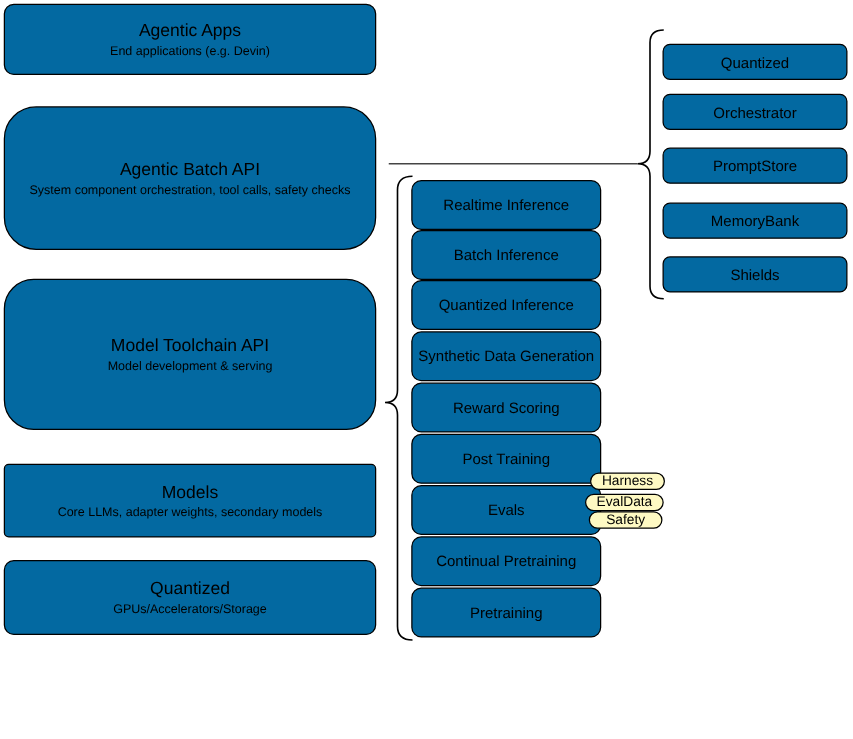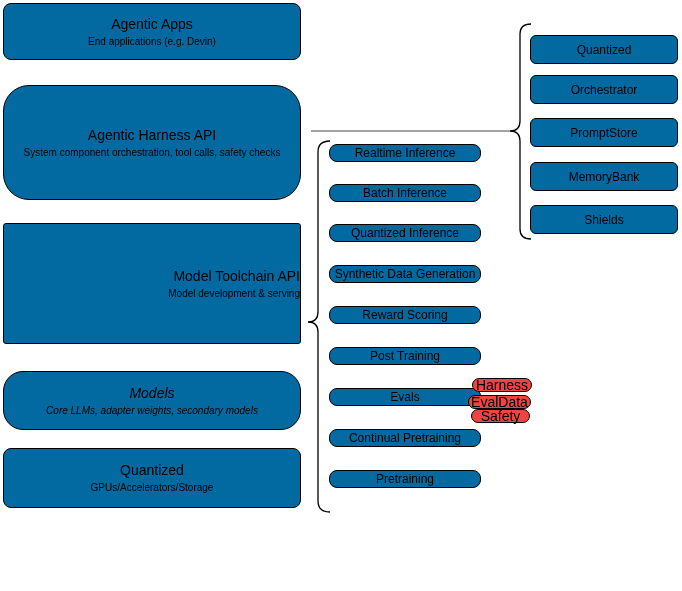--- a/index.html
+++ b/index.html
@@ -31,34 +31,34 @@
     flex-direction: column;
     align-items: center;
     justify-content: center;
     text-align: center;
     z-index: 1;
   }
   .bigbox { left: 3px; width: 298px; }
   .bigbox .title { font-size: 14px; line-height: 16px; }
   .bigbox .sub   { font-size: 10px; line-height: 12px; margin-top: 4px; }
   .midbox {
-    left: 329px; width: 152px; height: 18px;
+    left: 329px; width: 152px; height: 40px;
     border-radius: 8px; font-size: 12px; white-space: nowrap;
   }
   .rightbox {
     left: 530px; width: 148px; height: 29px;
     border-radius: 6px; font-size: 12px; white-space: nowrap;
   }
   .pill {
     position: absolute;
     box-sizing: border-box;
-    background: #ef4444;
+    background: #fef9c3;
     border: 1.2px solid #000000;
     border-radius: 8px;
-    font-size: 14px;
+    font-size: 11px;
     line-height: 11px;
     display: flex;
     align-items: center;
     justify-content: center;
     white-space: nowrap;
     z-index: 3;
   }
 </style>
 </head>
 <body>
@@ -70,30 +70,30 @@
     <path d="M531,24 Q520,24 520,34 L520,121 Q520,131 510,131 Q520,131 520,141 L520,229 Q520,239 531,239" fill="none" stroke="#000000" stroke-width="1.3"></path>
     <path d="M311,131 L510,131" fill="none" stroke="#444444" stroke-width="1.2"></path>
   </svg>
 
   <div class="box bigbox" style="top:3px;height:57px;border-radius:8px;">
     <div class="title">Agentic Apps</div>
     <div class="sub">End applications (e.g. Devin)</div>
   </div>
 
   <div class="box bigbox" style="top:85px;height:115px;border-radius:26px;">
-    <div class="title">Agentic Harness API</div>
+    <div class="title">Agentic Batch API</div>
     <div class="sub">System component orchestration, tool calls, safety checks</div>
   </div>
 
-  <div class="box bigbox" style="top:223px;height:121px;border-radius:3px;align-items:flex-end;">
+  <div class="box bigbox" style="top:223px;height:121px;border-radius:24px;">
     <div class="title">Model Toolchain API</div>
     <div class="sub">Model development &amp; serving</div>
   </div>
 
-  <div class="box bigbox" style="top:371px;height:59px;border-radius:20px;font-style:italic;">
+  <div class="box bigbox" style="top:371px;height:59px;border-radius:4px;">
     <div class="title">Models</div>
     <div class="sub">Core LLMs, adapter weights, secondary models</div>
   </div>
 
   <div class="box bigbox" style="top:448px;height:60px;border-radius:8px;">
     <div class="title">Quantized</div>
     <div class="sub">GPUs/Accelerators/Storage</div>
   </div>
 
 

